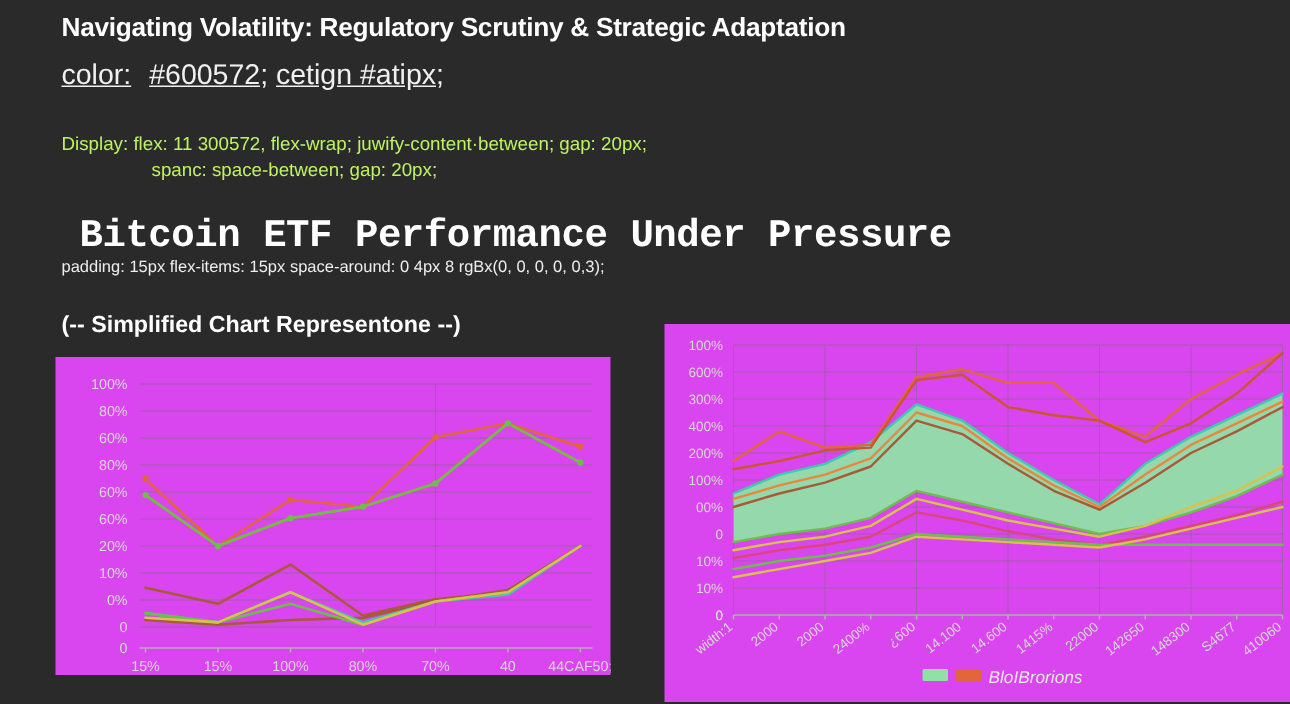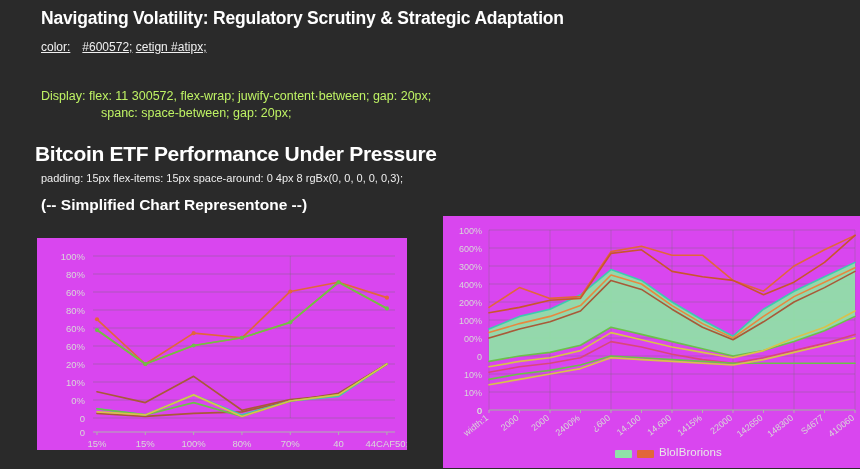--- a/index.html
+++ b/index.html
@@ -26,60 +26,61 @@
     font-size: 17.5px;
     font-weight: bold;
     letter-spacing: -0.2px;
     white-space: nowrap;
     color: #ffffff;
   }
   .css-line-1 {
     position: absolute;
     left: 22px;
     top: 40px;
-    font-size: 12px;
+    font-size: 19px;
     white-space: nowrap;
     color: #f0f0f0;
   }
   .css-line-1 span { text-decoration: underline; }
   .css-line-1 .gap { display: inline-block; width: 12px; text-decoration: none; }
 
   .display-block {
     position: absolute;
     left: 22px;
     top: 88px;
     font-size: 12.5px;
     line-height: 17px;
     color: #bef264;
     white-space: pre;
   }
   .display-block .indent { display: inline-block; width: 60px; }
 
   .h-title2 {
     position: absolute;
-    left: 16px;
+    left: 34px;
     top: 142px;
-    font-size: 21px;
+    font-size: 26px;
     font-weight: bold;
     letter-spacing: -0.3px;
     white-space: nowrap;
     color: #ffffff;
+    font-family: Liberation Mono, monospace;
   }
   .padding-line {
     position: absolute;
     left: 22px;
     top: 172px;
     font-size: 11px;
     white-space: nowrap;
     color: #eeeeee;
   }
   .simplified-note {
     position: absolute;
     left: 22px;
-    top: 196px;
+    top: 208px;
     font-size: 15.5px;
     font-weight: bold;
     white-space: nowrap;
     color: #ffffff;
     text-align: center;
   }
 
   
   .panel {
     position: absolute;
@@ -94,24 +95,25 @@
     font-family: "Liberation Sans", sans-serif;
     fill: #d8d8d8;
   }
 
   
   #legend {
     position: absolute;
     left: 596px;
     top: 446px;
     display: flex;
-    align-items: flex-end;
+    align-items: flex-start;
     gap: 5px;
     font-size: 11.5px;
     color: #e8e8e8;
+    font-style: italic;
   }
   .swatch { width: 17px; height: 8px; border-radius: 1px; }
 </style>
 </head>
 <body>
 
 <div id="page">
 
   <div class="h-title">Navigating Volatility: Regulatory Scrutiny &amp; Strategic Adaptation</div>
 

